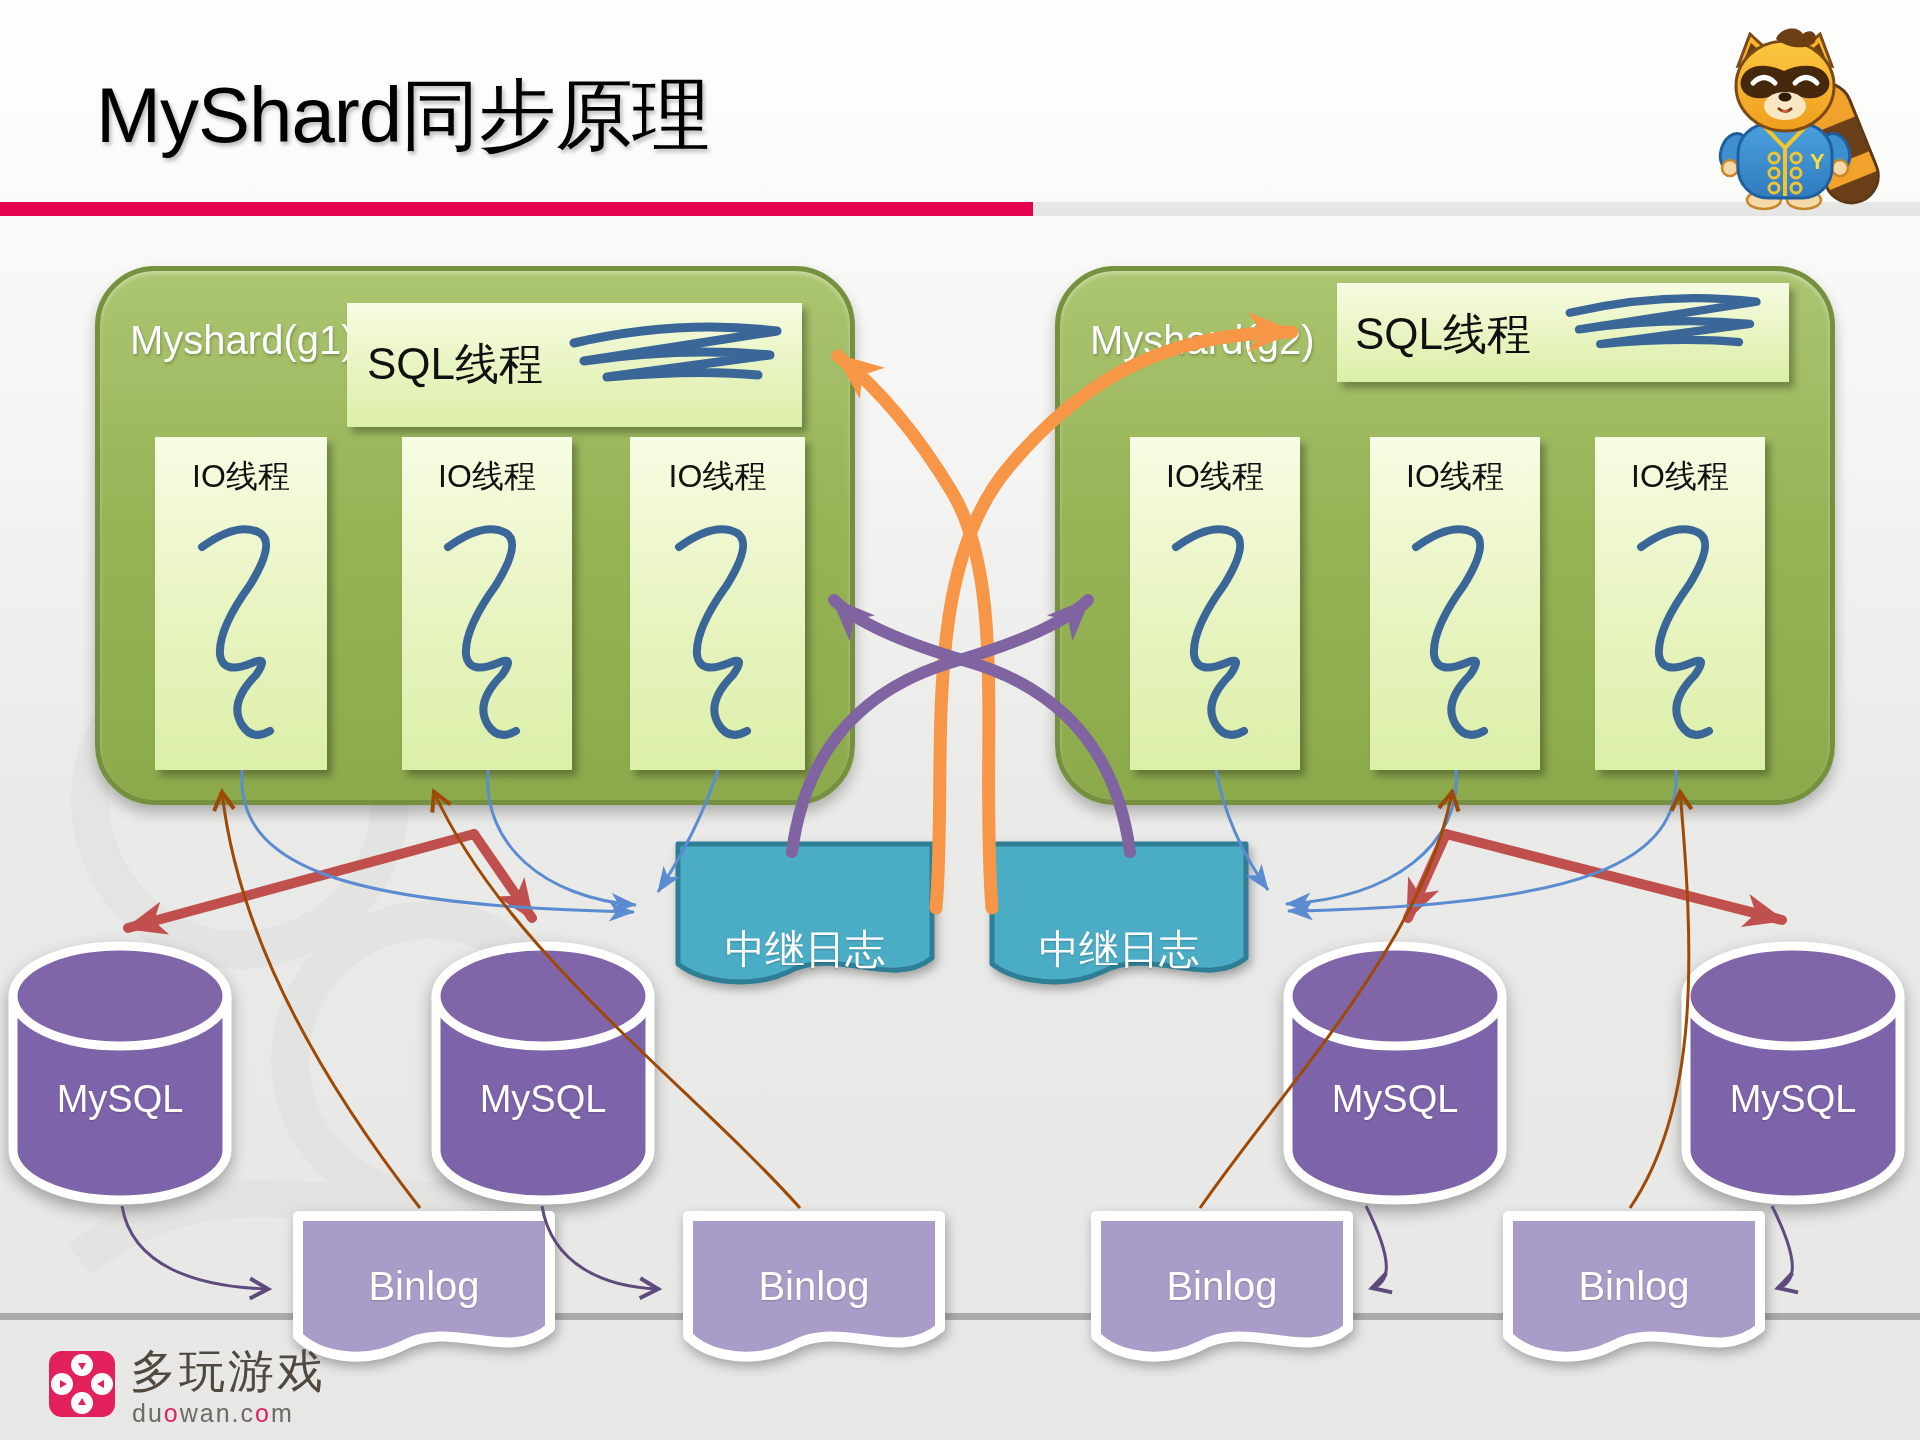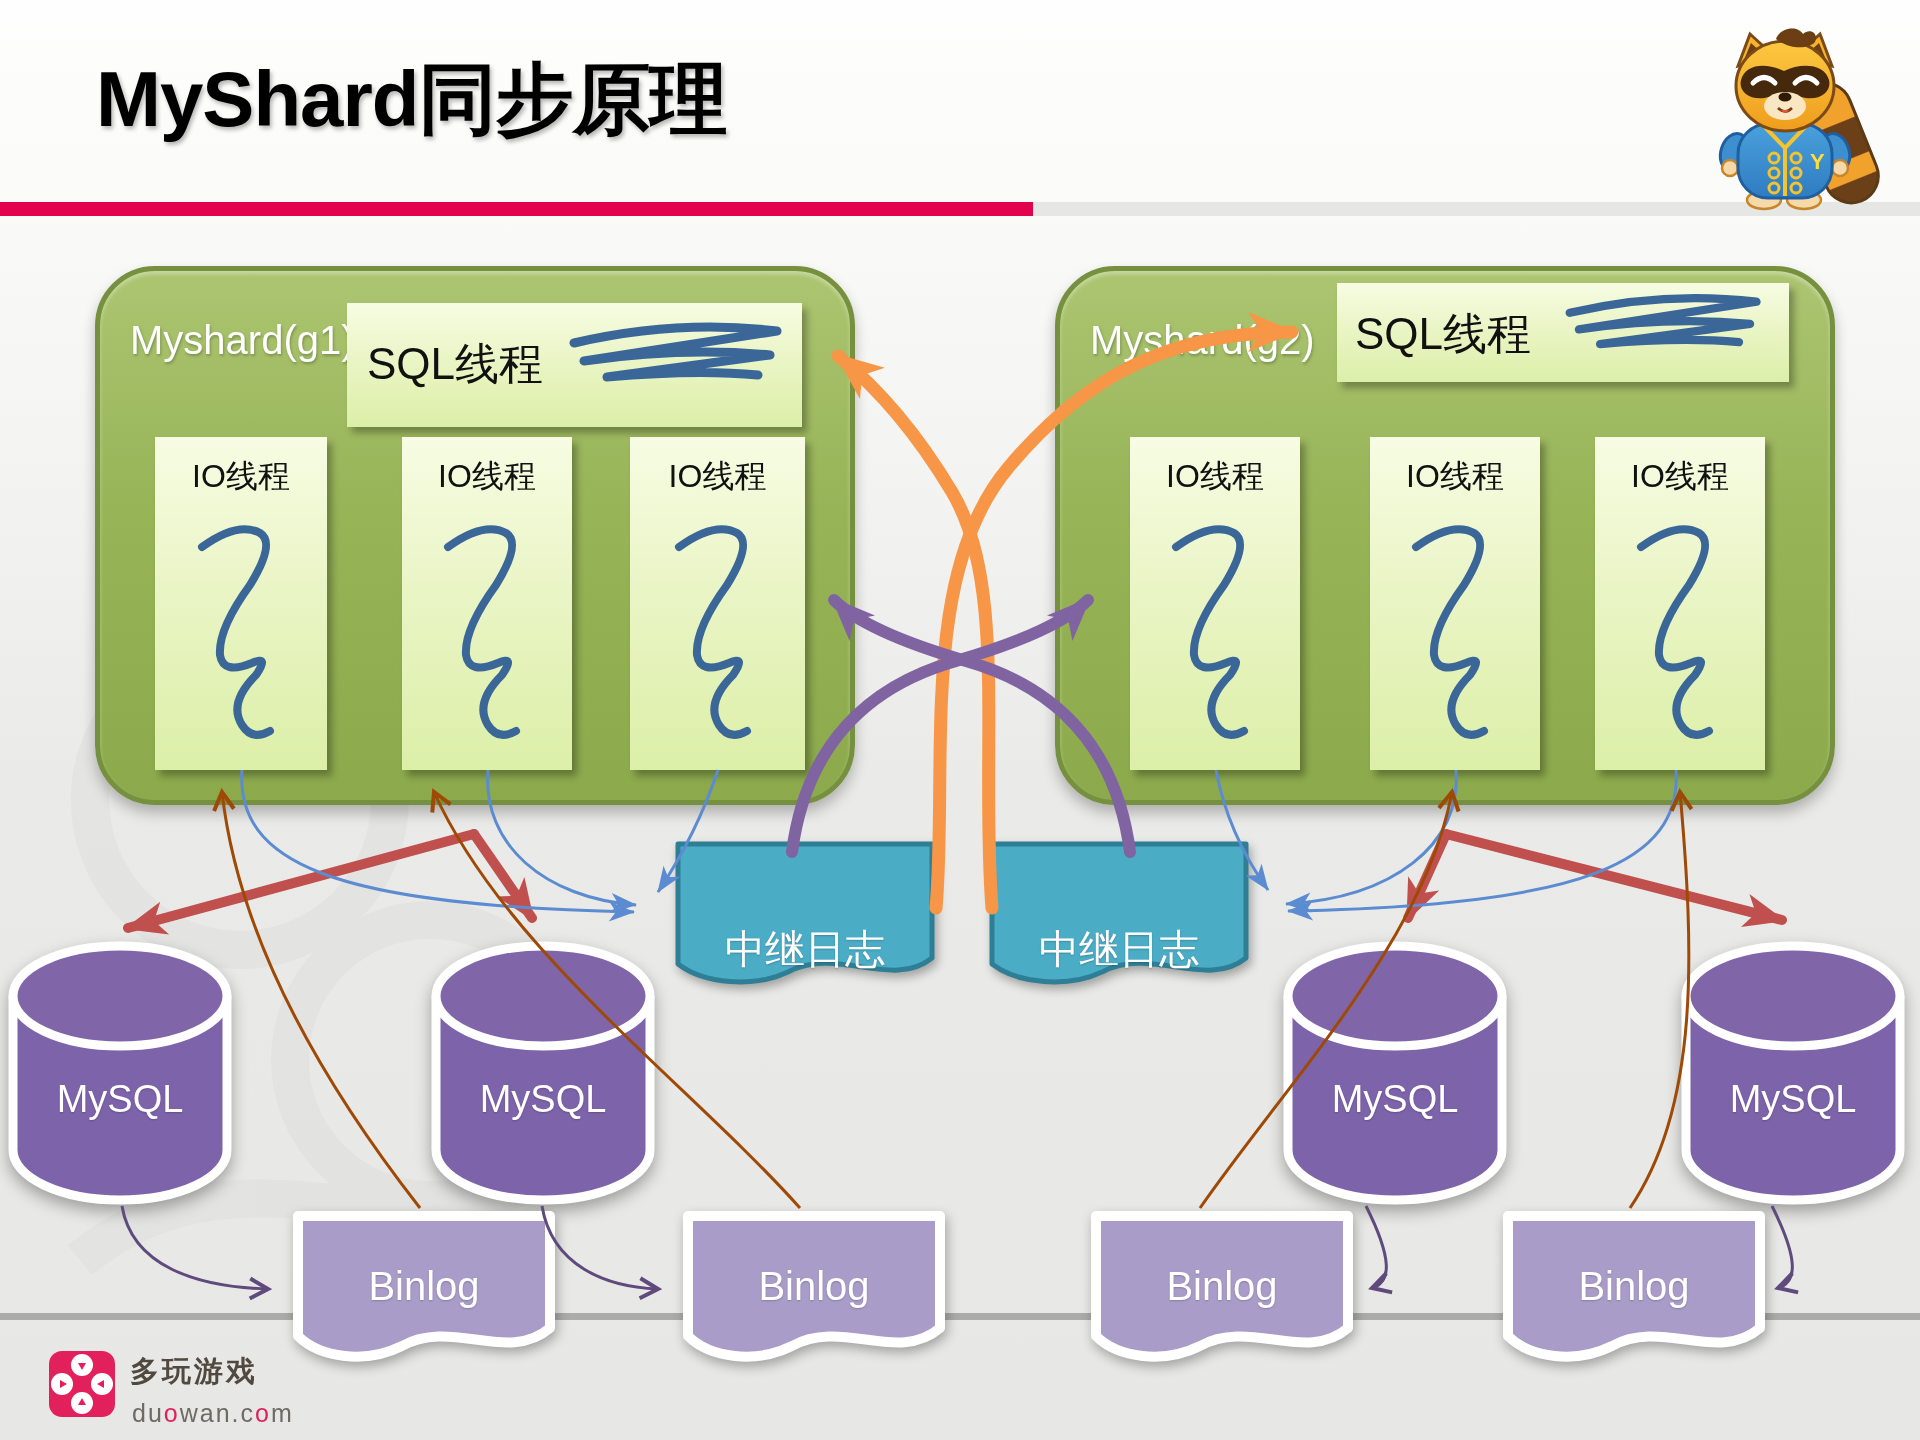--- a/index.html
+++ b/index.html
@@ -1,39 +1,39 @@
 <!DOCTYPE html>
 <html><head>
 <meta charset="utf-8">
 <style>
   html,body{margin:0;padding:0;background:#888;}
   .slide{position:relative;width:1920px;height:1440px;overflow:hidden;
     font-family:"Liberation Sans","DejaVu Sans",sans-serif;
     background:linear-gradient(180deg,#FEFEFE 0%,#FBFBF9 12%,#F2F2F0 36%,#EAEAE8 54%,#E7E7E5 100%);}
   .abs{position:absolute;}
-  .title{left:96px;top:48px;font-size:78px;font-weight:bold;color:#000;
+  .title{left:96px;top:64px;font-size:78px;font-weight:normal;color:#000;
     letter-spacing:-1px;text-shadow:2px 3px 4px rgba(0,0,0,.28);}
   .accent-bar{left:0;top:202px;width:1033px;height:14px;background:#E2024E;}
   .accent-bar-gray{left:1033px;top:202px;width:887px;height:14px;background:#E6E6E4;}
   .footer-line{left:0;top:1313px;width:1920px;height:7px;background:#ABABA9;}
   .group-box{border:5px solid #75903E;border-radius:60px;
     background:linear-gradient(180deg,#ACC571 0%,#97B457 45%,#8CA94C 100%);
     box-shadow:0 8px 14px rgba(0,0,0,.25), inset 0 3px 4px rgba(255,255,255,.35);}
   .group-label{color:#FFF;font-size:40px;font-weight:400;text-shadow:1px 2px 3px rgba(0,0,0,.25);}
   .thread-box{background:linear-gradient(180deg,#F7FCE3 0%,#EAF5C6 45%,#DCEFA8 100%);
     box-shadow:5px 6px 7px rgba(0,0,0,.3);}
   .thread-label{color:#111;font-weight:400;}
   .sql-label{font-size:44px;}
   .io-label{font-size:32px;text-align:center;width:100%;}
   .node-label{color:#FFF;text-align:center;width:100%;text-shadow:0 1px 2px rgba(0,0,0,.2);}
   .relay-label{font-size:40px;margin-top:36px;}
   .mysql-label{font-size:38px;}
   .binlog-label{font-size:40px;font-weight:400;}
   .shape-svg{display:block;}
-  .logo-text{font-size:29px;font-weight:bold;color:#51493F;letter-spacing:3px;line-height:38px;}
+  .logo-text{font-size:46px;font-weight:normal;color:#51493F;letter-spacing:3px;line-height:38px;}
   .logo-domain{font-size:25px;color:#6E6A64;letter-spacing:2px;line-height:26px;}
   .logo-domain .o{color:#E2205C;}
   svg text{font-family:"Liberation Sans","DejaVu Sans",sans-serif;}
 </style>
 </head>
 <body>
 
 <div class="slide">
 
   <svg class="abs" style="left:0;top:560px;" width="1000" height="800" viewBox="0 0 1000 800">

